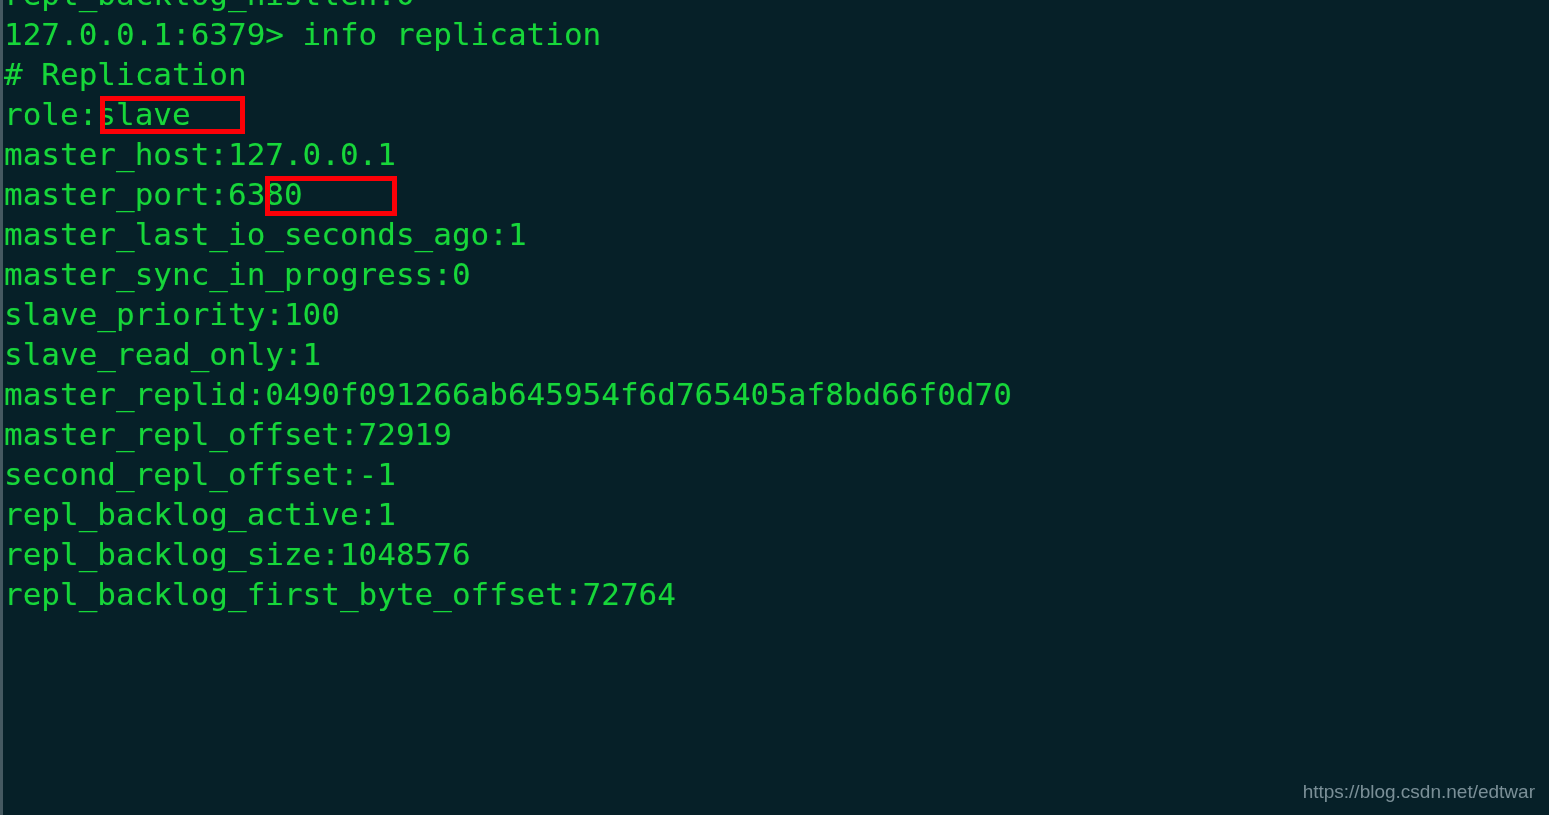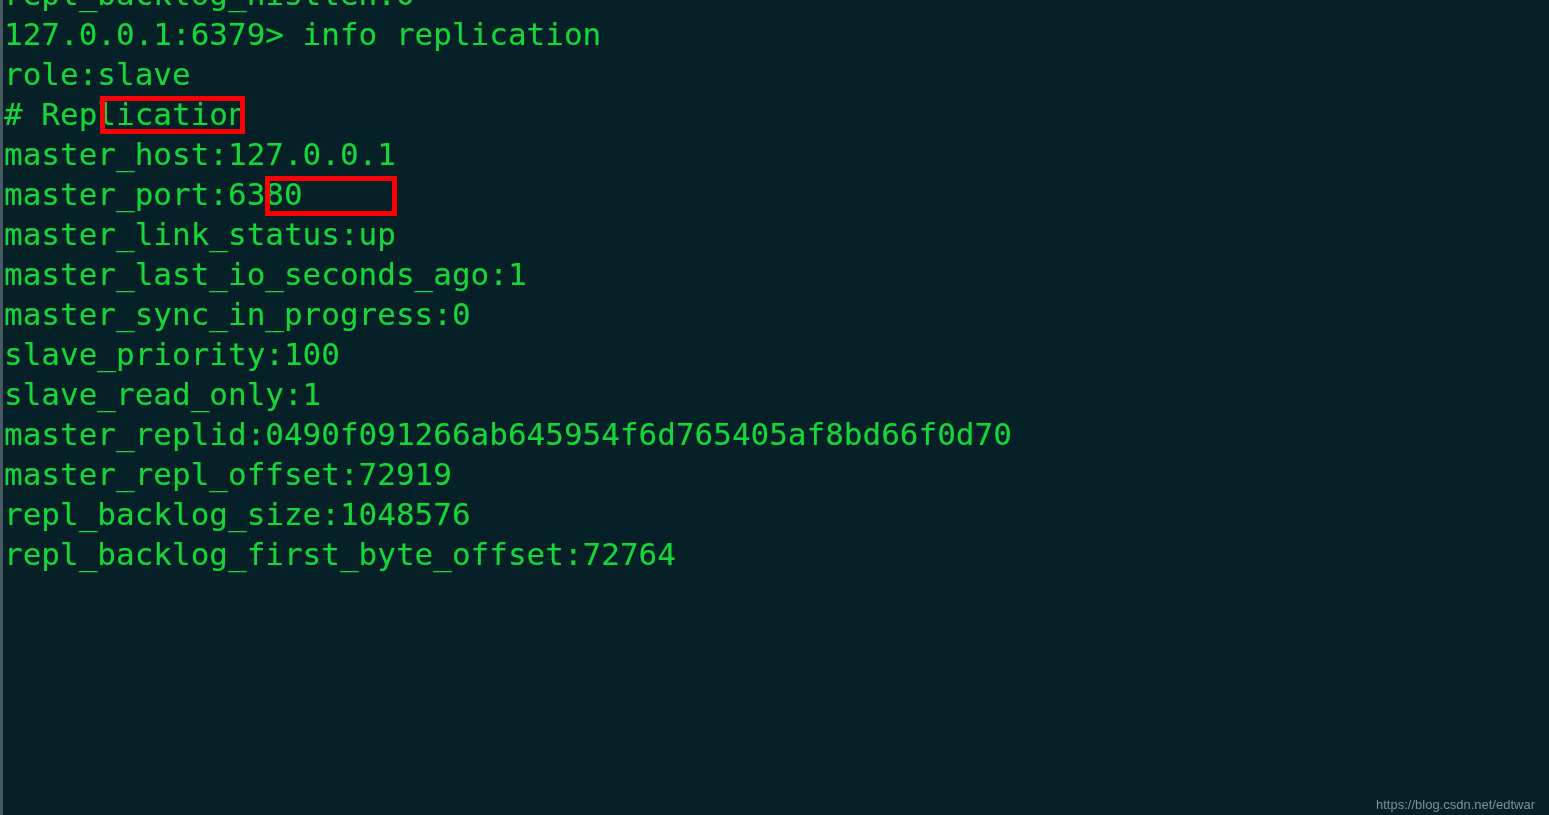--- a/index.html
+++ b/index.html
@@ -46,49 +46,50 @@
   .hl-box {
     position: absolute;
     border: 5px solid #fd0007;
     box-sizing: border-box;
     background: transparent;
     pointer-events: none;
   }
   #watermark {
     position: absolute;
     right: 14px;
-    bottom: 3px;
+    bottom: 12px;
     font-family: "Liberation Sans", sans-serif;
-    font-size: 13px;
+    font-size: 19px;
     color: #8fa3ab;
     opacity: 0.85;
     white-space: pre;
   }
 </style>
 </head>
 <body>
 
 <div id="terminal">
 
   <div id="left-edge"></div>
 
   <div id="lines">
     <span class="line">repl_backlog_histlen:0</span>
     <span class="line">127.0.0.1:6379&gt; info replication</span>
+    <span class="line"># Replication</span>
     <span class="line">role:slave</span>
-    <span class="line"># Replication</span>
     <span class="line">master_host:127.0.0.1</span>
     <span class="line">master_port:6380</span>
-    <span class="line">master_link_status:up</span>
     <span class="line">master_last_io_seconds_ago:1</span>
     <span class="line">master_sync_in_progress:0</span>
     <span class="line">slave_priority:100</span>
     <span class="line">slave_read_only:1</span>
     <span class="line">master_replid:0490f091266ab645954f6d765405af8bd66f0d70</span>
     <span class="line">master_repl_offset:72919</span>
+    <span class="line">second_repl_offset:-1</span>
+    <span class="line">repl_backlog_active:1</span>
     <span class="line">repl_backlog_size:1048576</span>
     <span class="line">repl_backlog_first_byte_offset:72764</span>
   </div>
 
   <div class="hl-box" style="left:100px; top:96px; width:145px; height:38px;"></div>
 
   <div class="hl-box" style="left:265px; top:176px; width:132px; height:40px;"></div>
 
   <div id="watermark">https://blog.csdn.net/edtwar</div>
 

